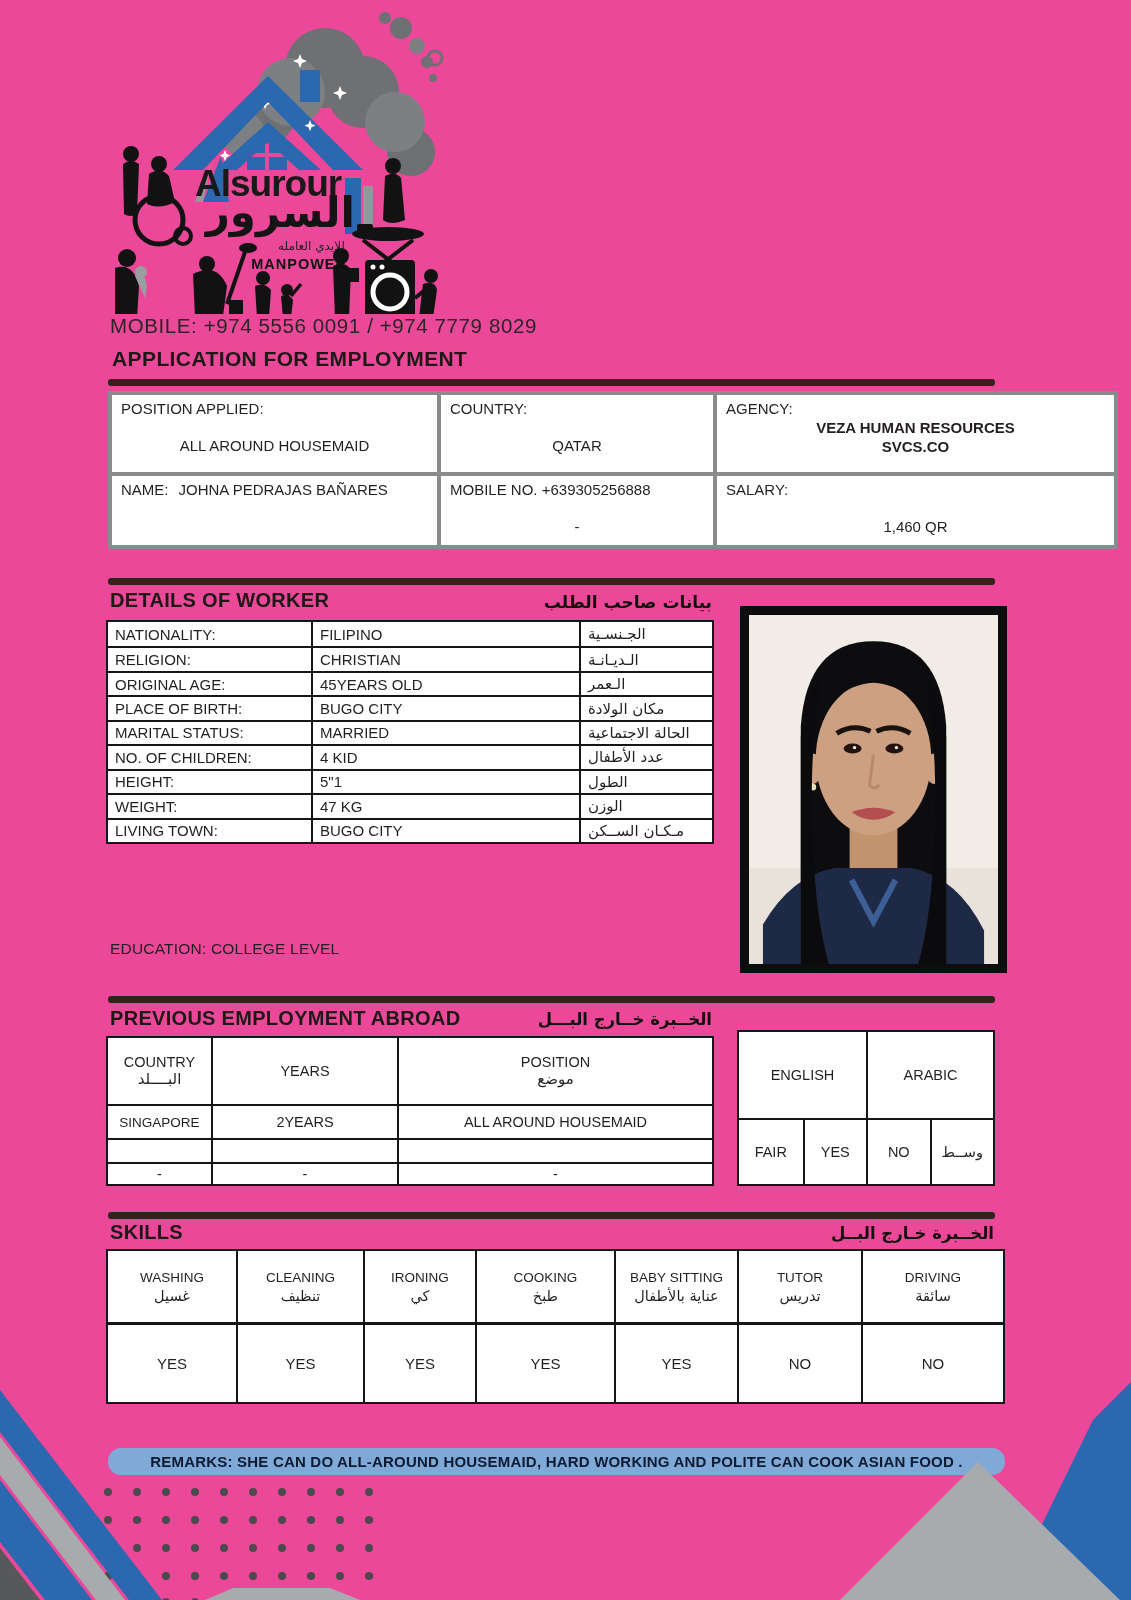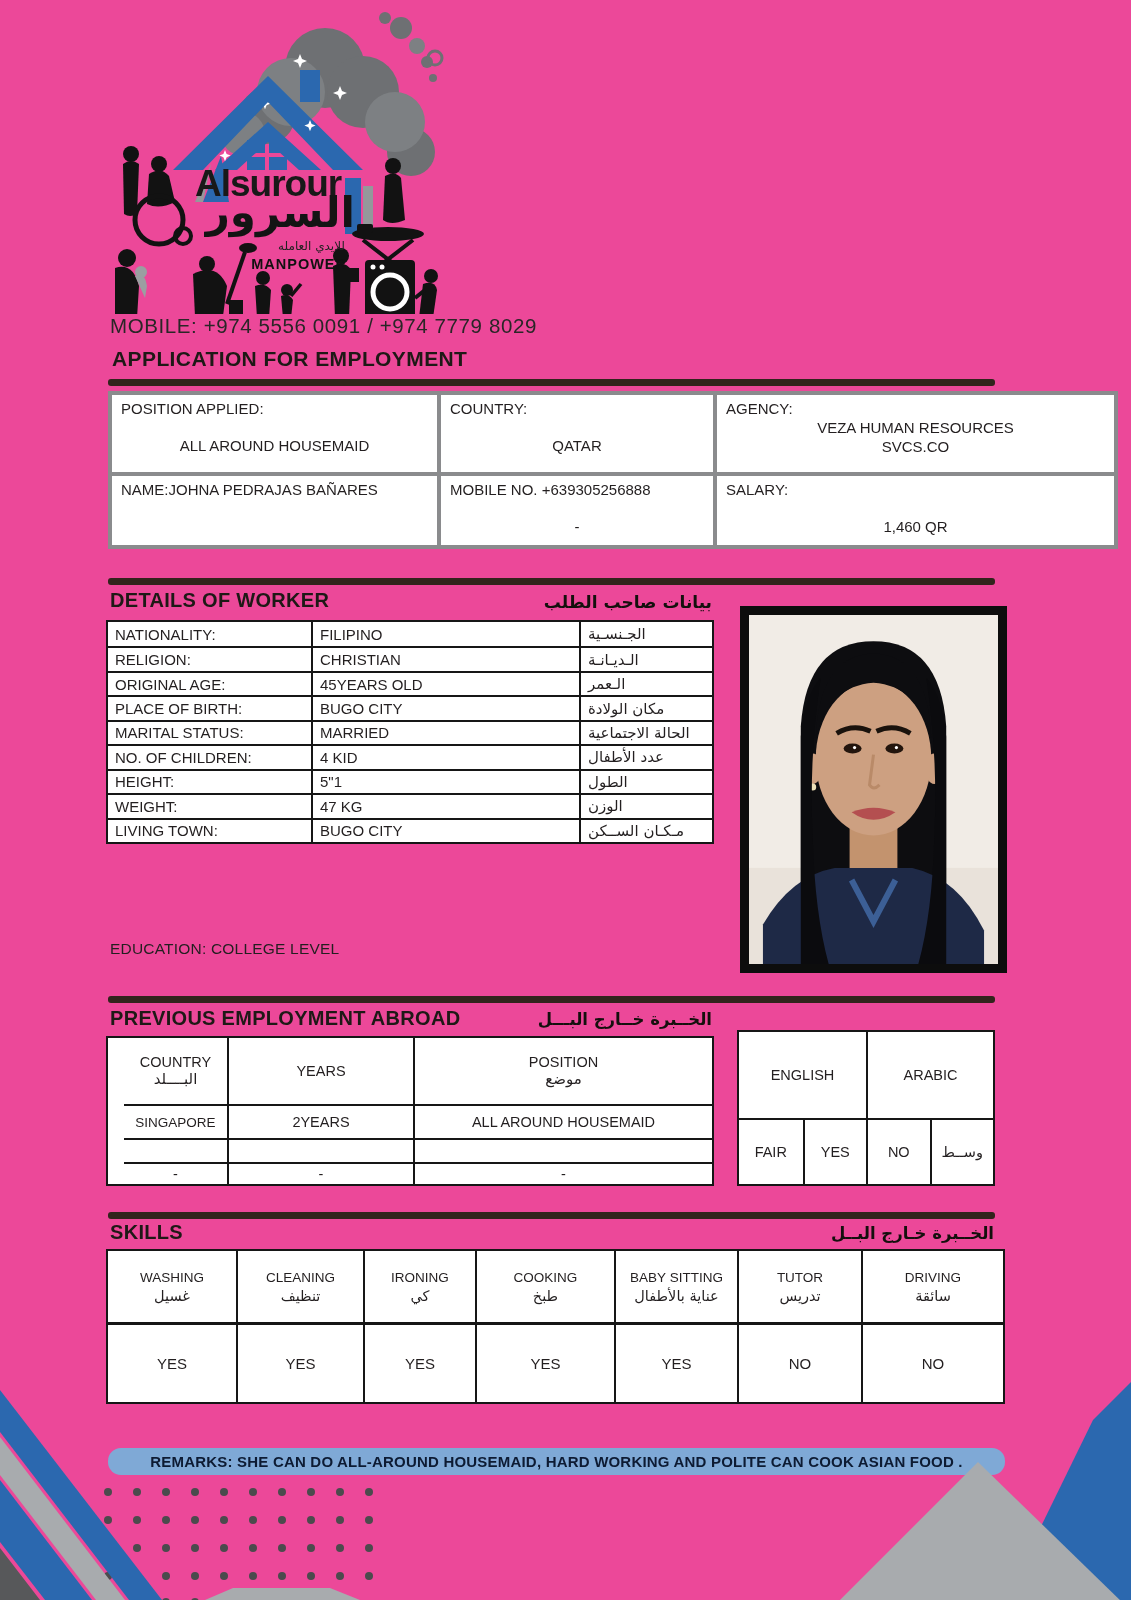--- a/index.html
+++ b/index.html
@@ -13,42 +13,42 @@
   .mobileline{position:absolute;left:110px;top:314px;font-size:20.5px;letter-spacing:.6px;color:#2a2627;}
 
   
   .apptable{position:absolute;left:108px;top:391px;width:1010px;height:158px;border:4px solid #8a8b8d;
             display:grid;grid-template-columns:325px 276px 1fr;grid-template-rows:77px 1fr;box-sizing:border-box;background:#fff;}
   .apptable .cell{padding:5px 9px;font-size:15px;position:relative;box-sizing:border-box;}
   .apptable .c2,.apptable .c3{border-left:4px solid #8a8b8d;}
   .apptable .r2{border-top:4px solid #8a8b8d;}
   .apptable .lab{display:block;}
   .apptable .val{display:block;text-align:center;margin-top:20px;}
-  .apptable .val2{display:block;text-align:center;margin-top:2px;}
-  .apptable .inlinerow{display:flex;}
+  .apptable .val2{display:block;text-align:center;margin-top:2px;font-weight:bold;}
+  .apptable .inlinerow{display:flex;gap:10px;}
 
   
   .dettable{position:absolute;left:106px;top:620px;width:608px;height:224px;border:2px solid #161616;
             box-sizing:border-box;display:grid;grid-template-rows:repeat(9,1fr);background:#fff;}
   .drow{display:grid;grid-template-columns:203px 268px 1fr;}
   .drow + .drow{border-top:2px solid #161616;}
   .dcell{display:flex;align-items:center;padding:0 7px;font-size:15px;box-sizing:border-box;}
   .dcell.mid,.dcell.right{border-left:2px solid #161616;}
   .dcell.right{justify-content:flex-end;font-size:15px;}
 
   .education{position:absolute;left:110px;top:940px;font-size:15.5px;letter-spacing:.2px;}
 
   
   .photo{position:absolute;left:740px;top:606px;width:267px;height:367px;border:9px solid #0d0d0d;box-sizing:border-box;background:#efeae4;}
   .photo svg{display:block;width:100%;height:100%;}
 
   
   .emptable{position:absolute;left:106px;top:1036px;width:608px;height:150px;border:2px solid #161616;
             box-sizing:border-box;display:grid;grid-template-rows:66px 34px 24px 1fr;background:#fff;}
-  .erow{display:grid;grid-template-columns:103px 186px 1fr;margin-left:16px;}
+  .erow{display:grid;grid-template-columns:103px 186px 1fr;}
   .erow + .erow{border-top:2px solid #161616;}
   .ecell{display:flex;flex-direction:column;align-items:center;justify-content:center;font-size:14.5px;box-sizing:border-box;min-height:10px;}
   .ecell.b{border-left:2px solid #161616;}
   .ecell .sub{font-size:15px;font-weight:normal;}
 
   
   .langtable{position:absolute;left:737px;top:1030px;width:258px;height:156px;border:2px solid #161616;
              box-sizing:border-box;display:grid;grid-template-rows:86px 1fr;background:#fff;}
   .lrow1{display:grid;grid-template-columns:1fr 1fr;}
   .lrow2{display:grid;grid-template-columns:1fr 1fr 1fr 1fr;border-top:2px solid #161616;}

